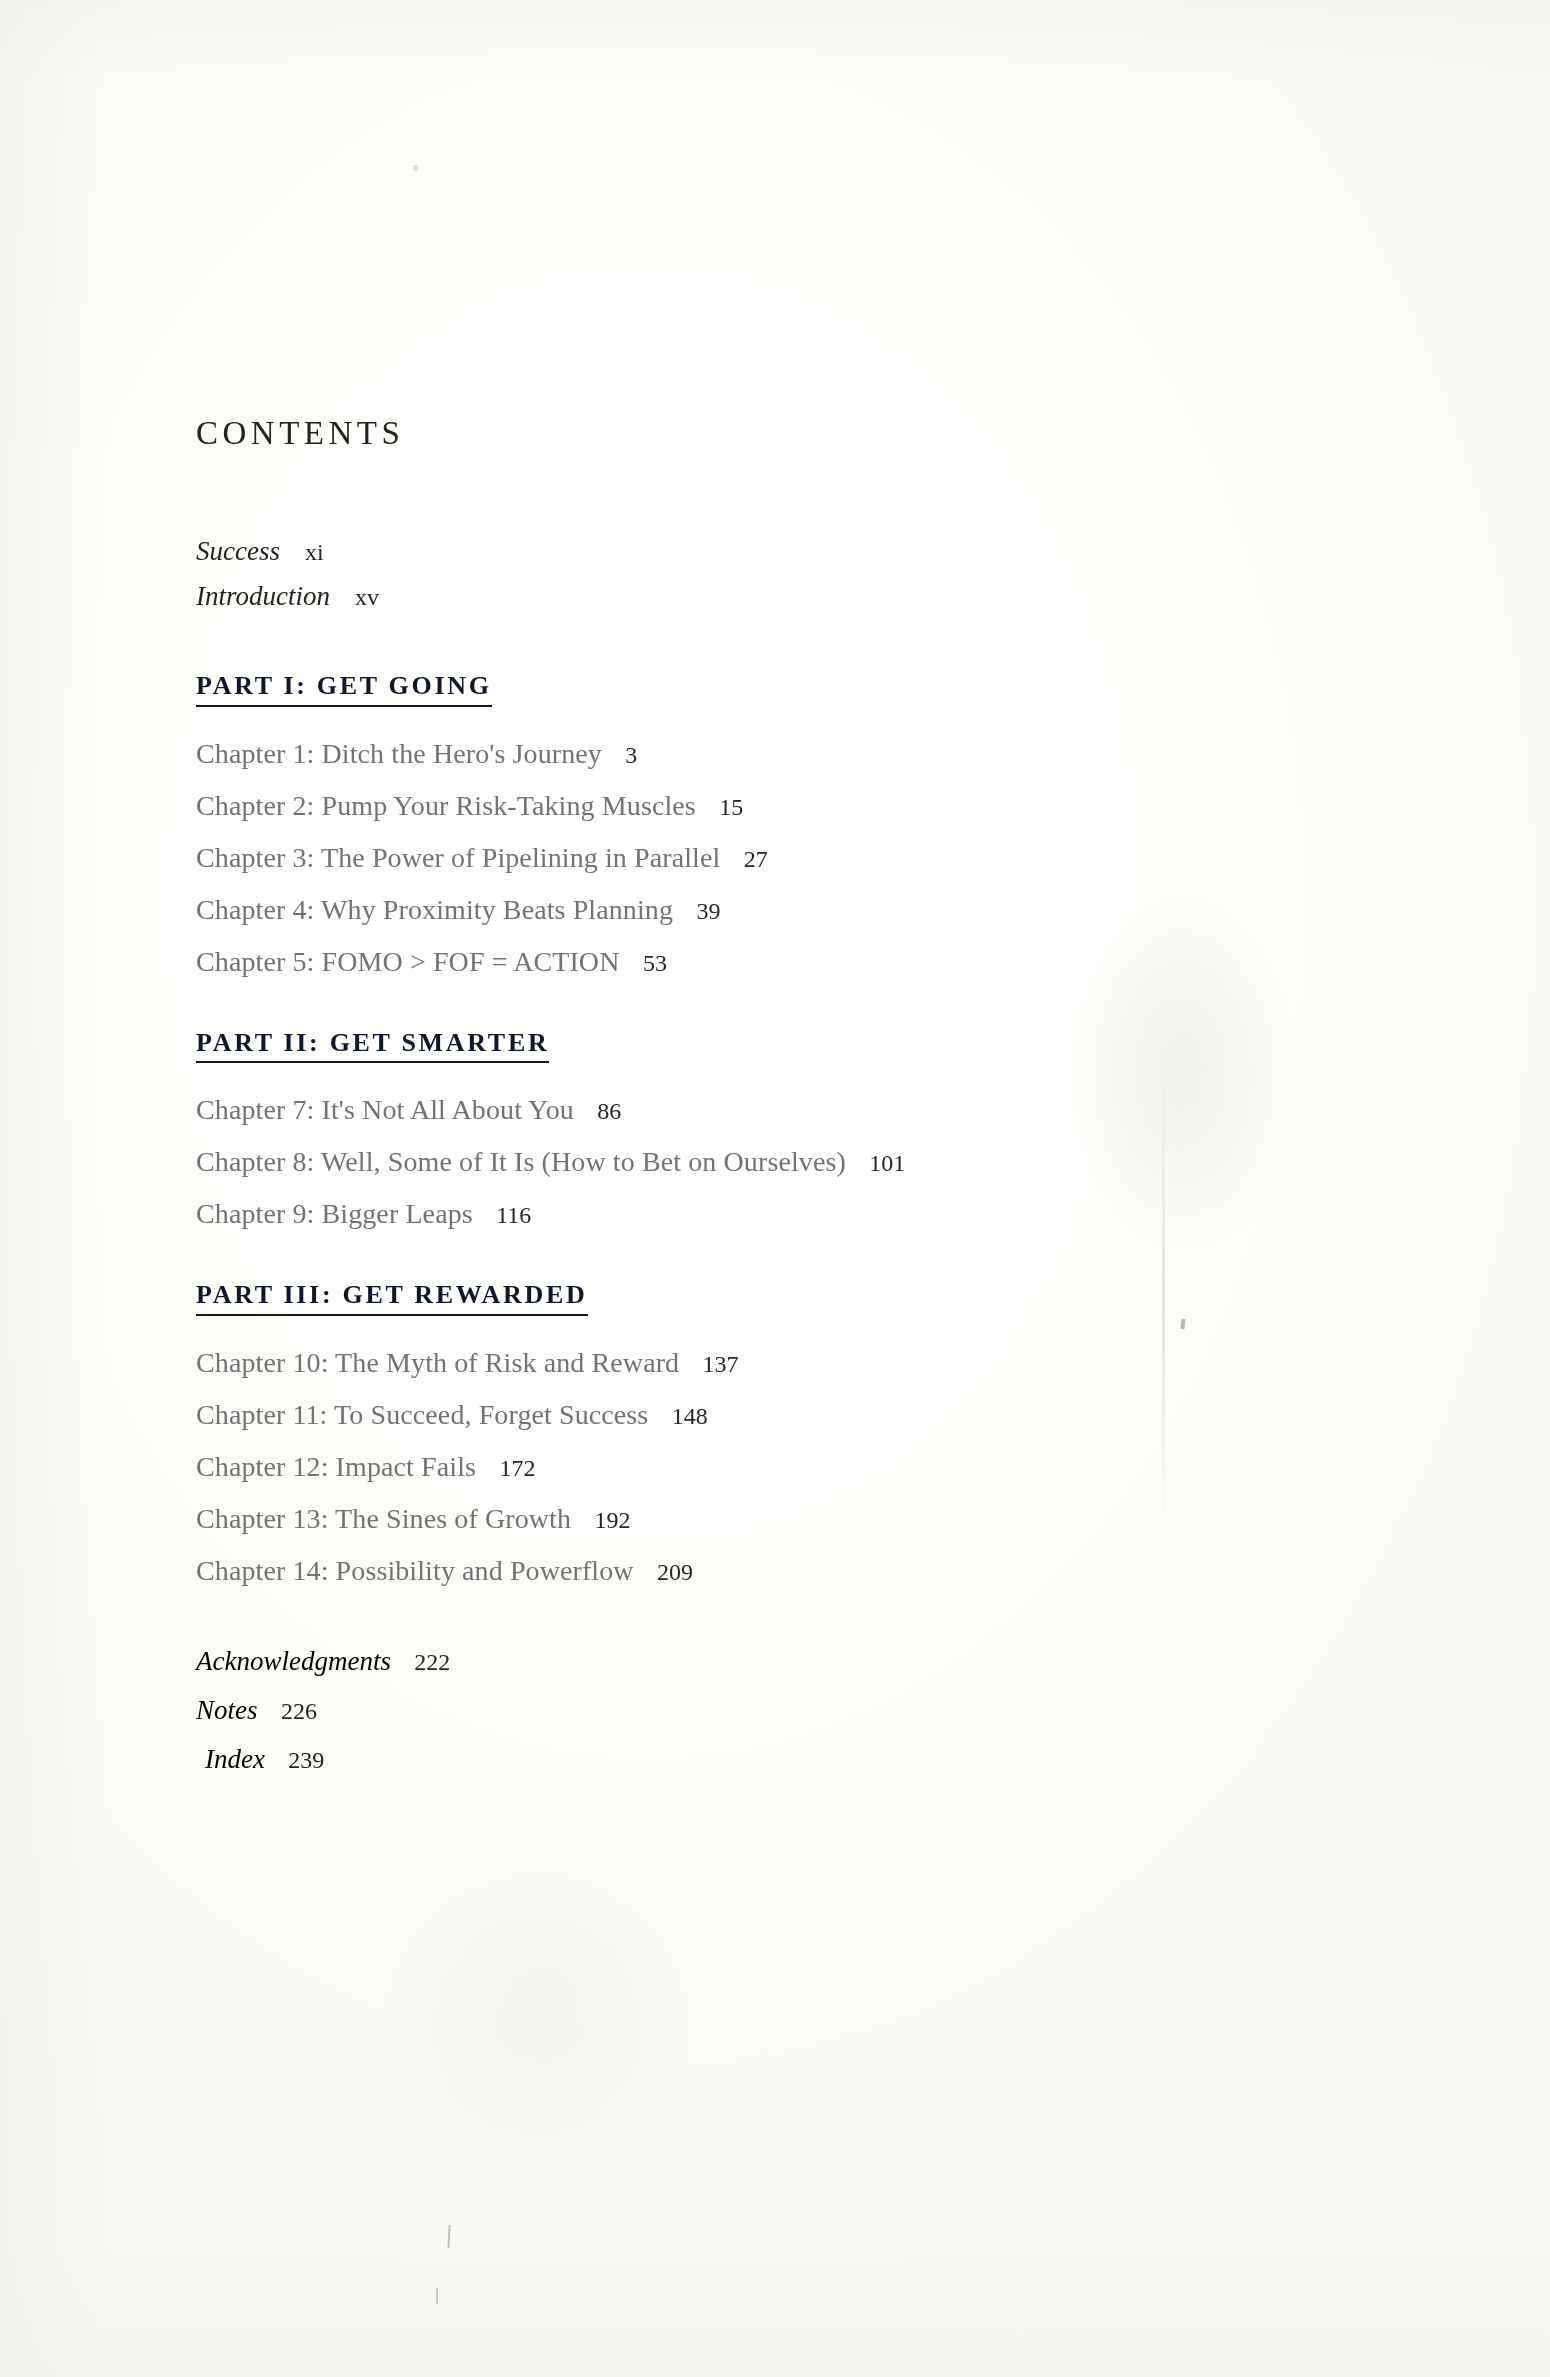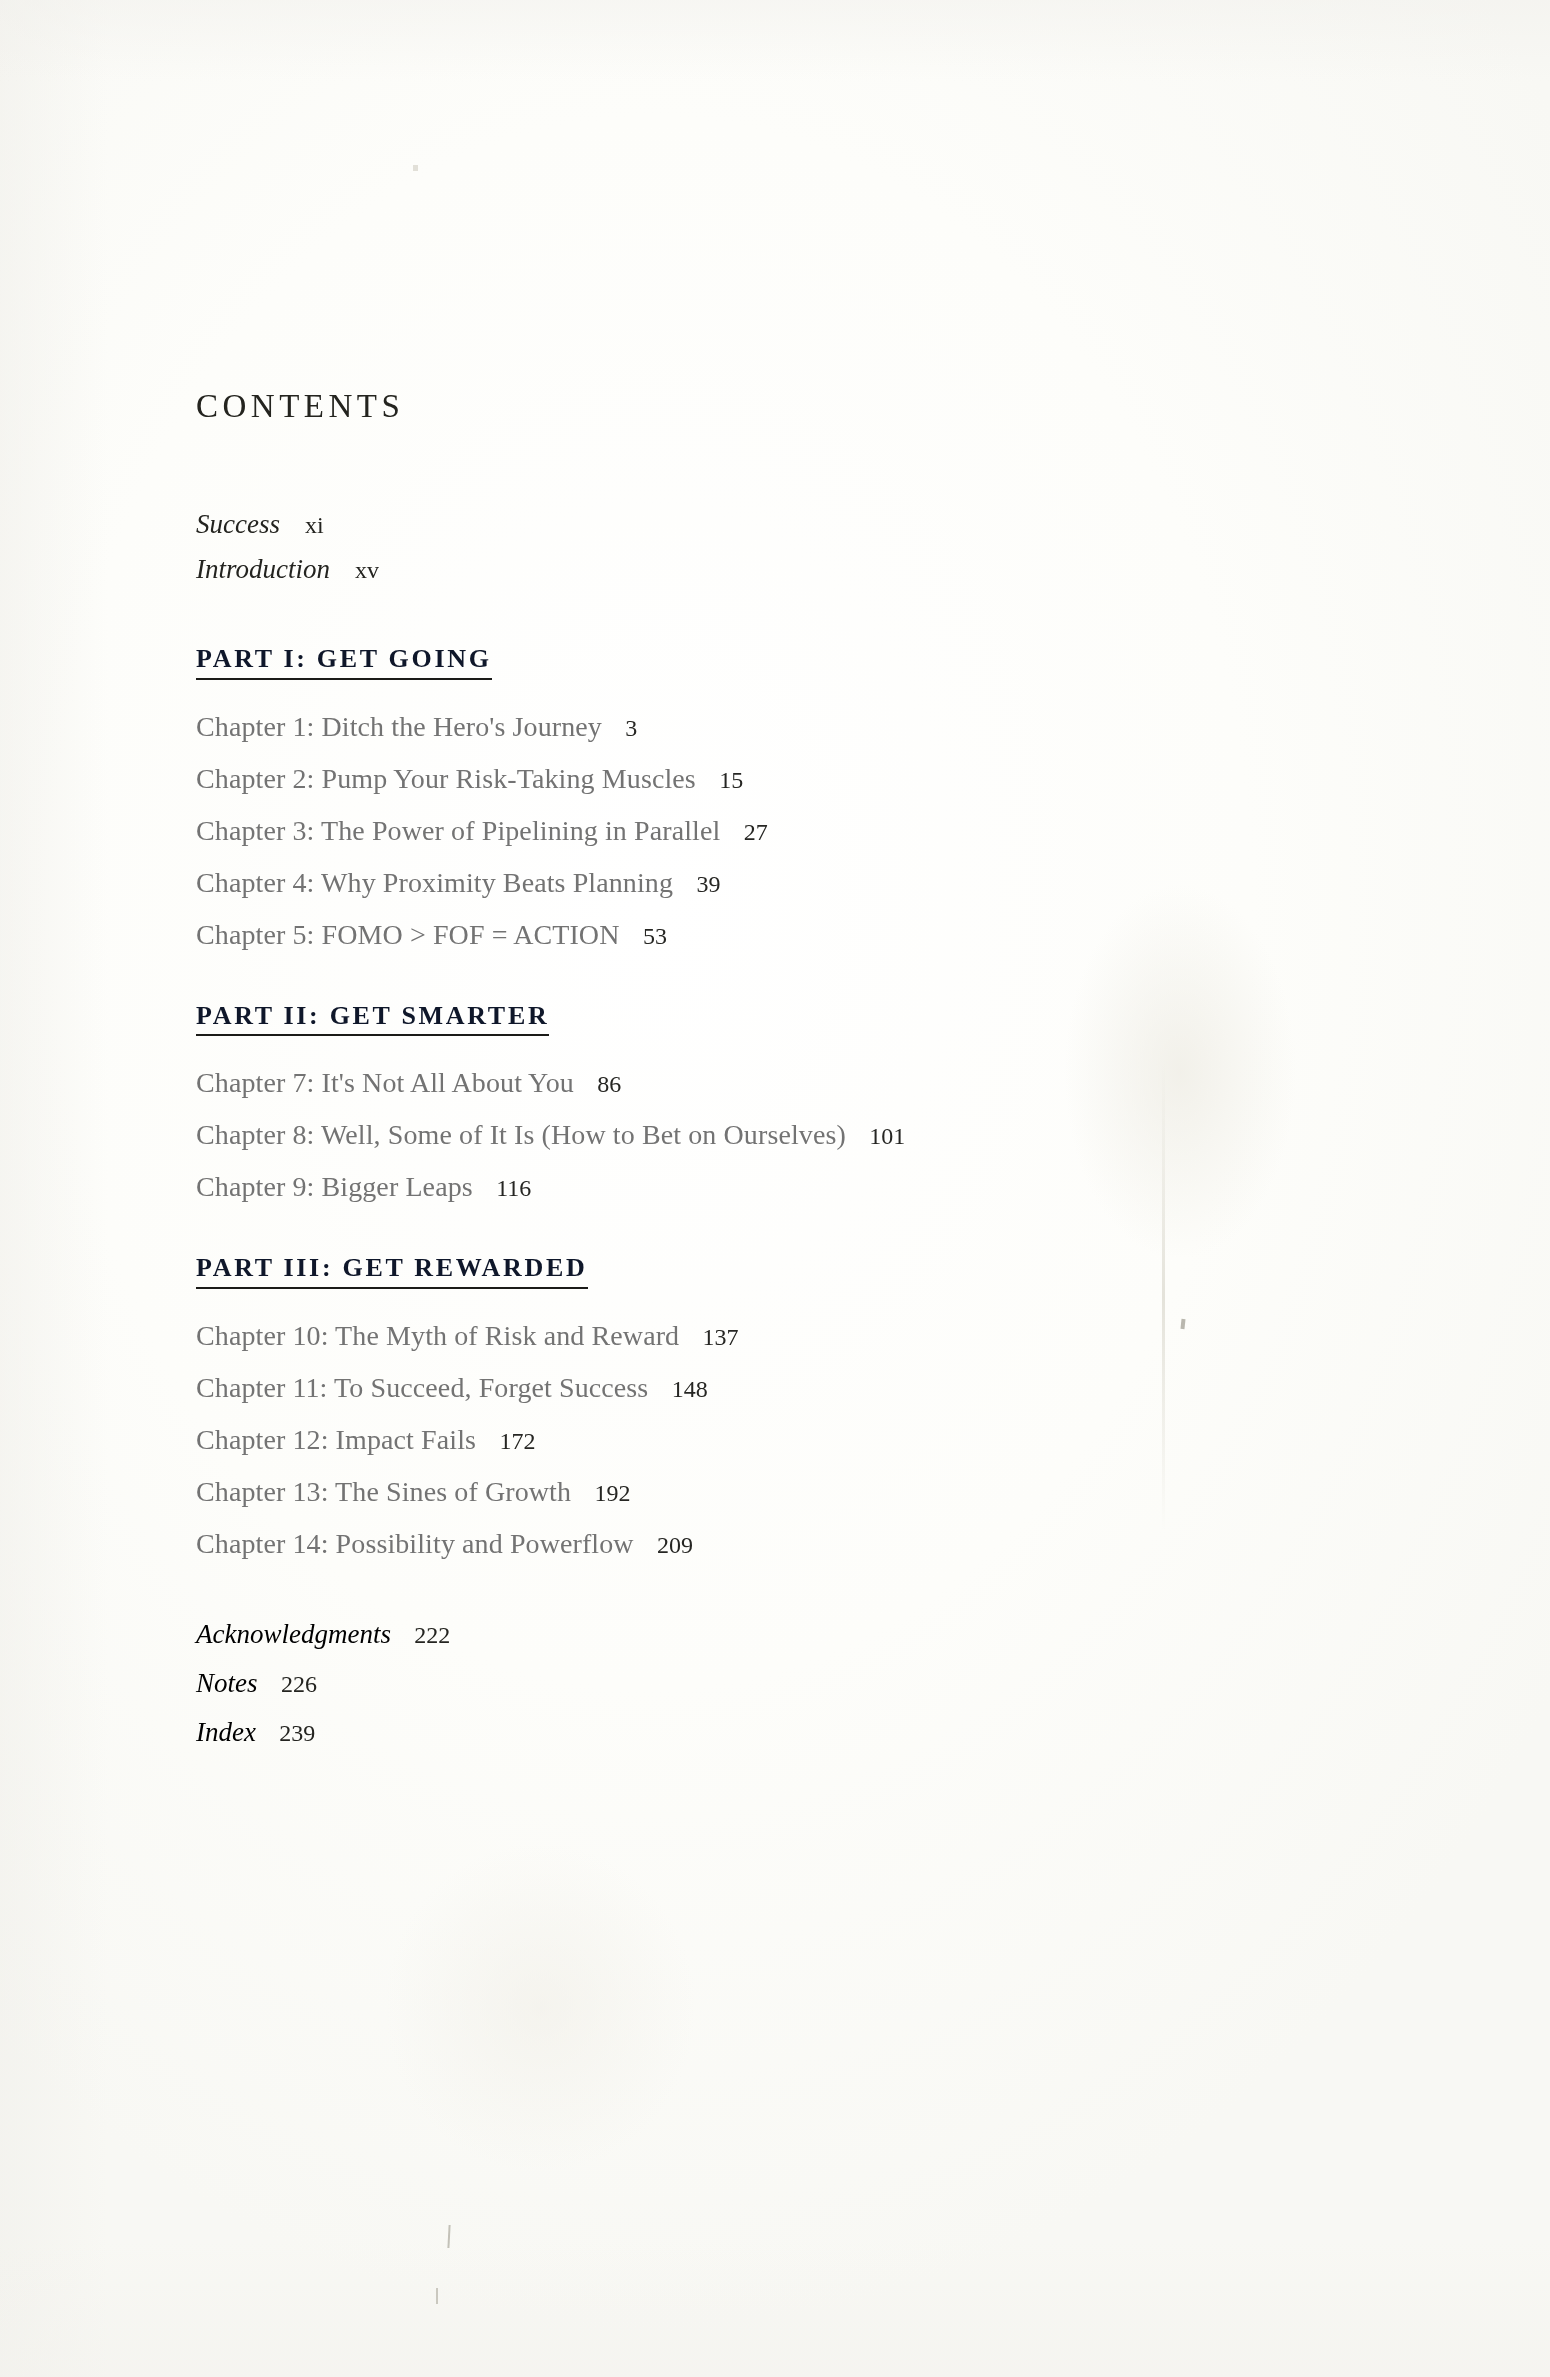--- a/index.html
+++ b/index.html
@@ -59,21 +59,21 @@
 
   .page {
     position: absolute;
     inset: 0;
     padding: 0;
   }
 
   .content-block {
     position: absolute;
     left: 196px;
-    top: 388px;
+    top: 415px;
     width: 1171px;
   }
 
   
   .contents-title {
     font-size: 33px;
     letter-spacing: 4.5px;
     color: #24241f;
     margin: 0 0 86px 0;
     font-weight: 400;
@@ -147,21 +147,21 @@
   
   .backmatter {
     margin-top: 59px;
   }
   .bm-row {
     display: flex;
     align-items: baseline;
     margin-bottom: 18px;
     white-space: nowrap;
   }
-  .bm-row:last-child { margin-bottom: 0; }
+  .bm-row:last-child { margin-bottom: 0; margin-left: 9px; }
   .bm-label {
     font-style: italic;
     font-size: 27px;
     color: #000000;
     text-align: center;
   }
   .bm-page {
     font-size: 24px;
     margin-left: 23.4px;
     color: #242420;

